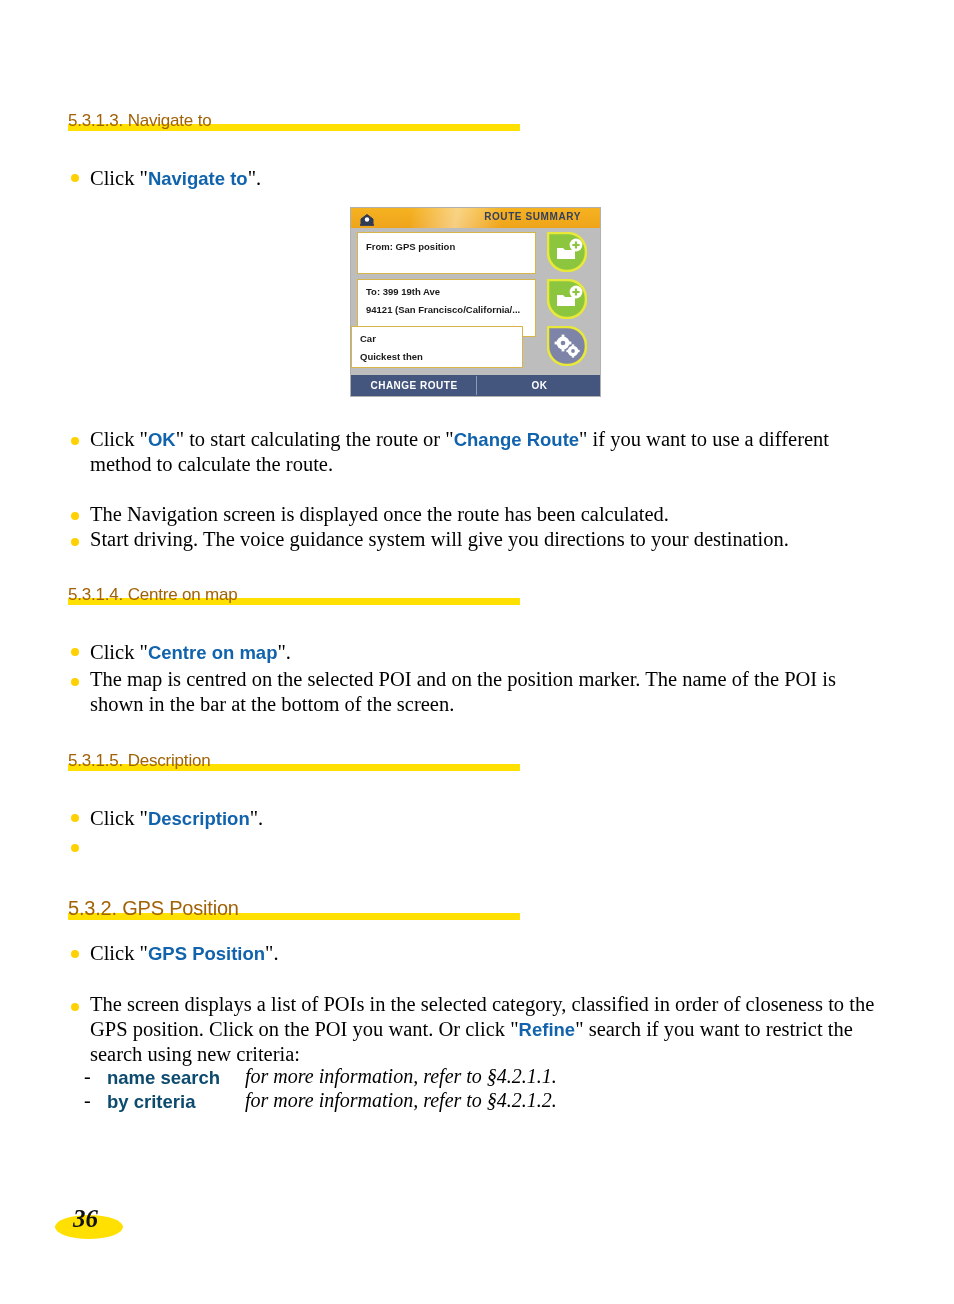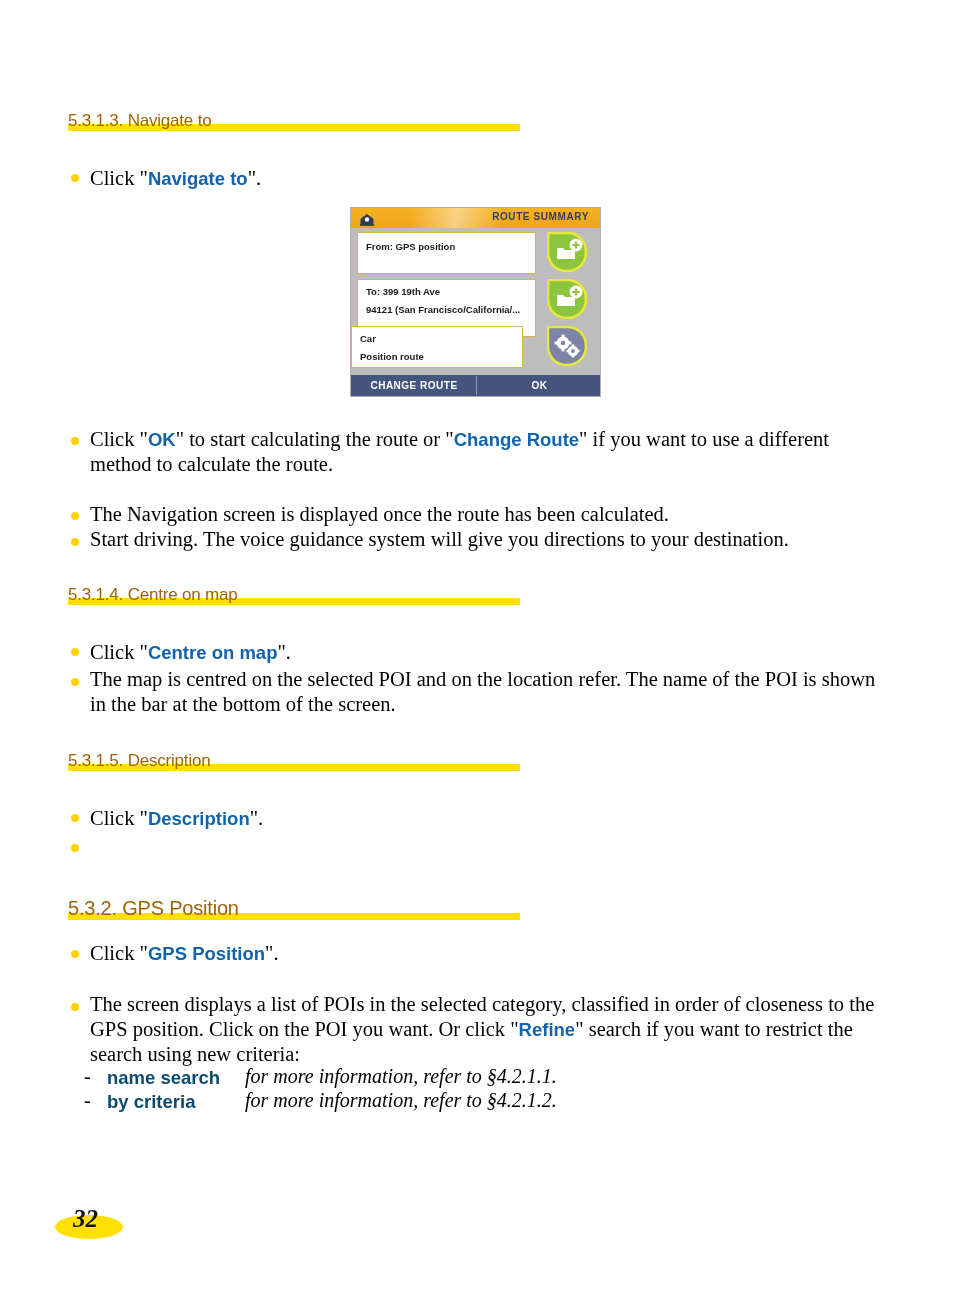--- a/index.html
+++ b/index.html
@@ -141,21 +141,21 @@
     background: linear-gradient(180deg,#F5B221 0%, #EFA41A 100%);
   }
   .dev-header-sheen {
     position: absolute;
     left: 60px; top: 0;
     width: 90px; height: 20px;
     background: linear-gradient(100deg, rgba(255,255,255,0.0) 0%, rgba(255,255,255,0.45) 50%, rgba(255,255,255,0.0) 100%);
   }
   .dev-title {
     position: absolute;
-    right: 13px;
+    right: 21px;
     top: 3px;
     font-size: 10px;
     font-weight: bold;
     letter-spacing: 0.6px;
     color: #33405E;
   }
   .dev-homeicon {
     position: absolute;
     left: 8px;
     top: 4px;
@@ -272,21 +272,21 @@
         <svg width="40" height="40" viewBox="0 0 40 40">
           <path d="M20 1 C31 1 39 9 39 20 C39 31 31 39 20 39 C9 39 1 31 1 20 L1 1 Z" fill="#8CC63F" stroke="#E8E83A" stroke-width="2.6"></path>
           <path d="M10 16 L16 16 L18 18 L28 18 L28 27 L10 27 Z" fill="#ffffff"></path>
           <circle cx="29" cy="13" r="6.4" fill="#ffffff"></circle>
           <path d="M29 9.4 L29 16.6 M25.4 13 L32.6 13" stroke="#8CC63F" stroke-width="2.2"></path>
         </svg>
       </div>
 
       <div class="dev-field" style="left:0; top:98px; width:172px; height:42px;">
         <div class="dev-field-line" style="top:6px;">Car</div>
-        <div class="dev-field-line" style="top:24px;">Position route</div>
+        <div class="dev-field-line" style="top:24px;">Quickest then</div>
       </div>
       <div class="dev-icon" style="left:196px; top:98px;">
         <svg width="40" height="40" viewBox="0 0 40 40">
           <path d="M20 1 C31 1 39 9 39 20 C39 31 31 39 20 39 C9 39 1 31 1 20 L1 1 Z" fill="#7E84A8" stroke="#E8E83A" stroke-width="2.6"></path>
           <g fill="#ffffff">
             <circle cx="16" cy="17" r="6.5"></circle>
             <rect x="14.6" y="8.6" width="2.8" height="4"></rect>
             <rect x="14.6" y="21.4" width="2.8" height="4"></rect>
             <rect x="7.6" y="15.6" width="4" height="2.8"></rect>
             <rect x="20.4" y="15.6" width="4" height="2.8"></rect>
@@ -331,21 +331,21 @@
     <span class="htext">5.3.1.4. Centre on map</span>
   </div>
 
   <div class="bullet" style="left:71px; top:648px;"></div>
   <div class="para" style="left:90px; top:640px; width:840px;">
     <span>Click "</span><span class="kw">Centre on map</span><span>".</span>
   </div>
 
   <div class="bullet" style="left:71px; top:678px;"></div>
   <div class="para" style="left:90px; top:667px; width:800px;">
-    <span>The map is centred on the selected POI and on the location refer. The name of the POI is shown in the bar at the bottom of the screen.</span>
+    <span>The map is centred on the selected POI and on the position marker. The name of the POI is shown in the bar at the bottom of the screen.</span>
   </div>
 
   <div class="hrule" style="left:68px; top:764px; width:452px; height:7px;"></div>
   <div class="heading h3" style="left:68px; top:751px;">
     <span class="htext">5.3.1.5. Description</span>
   </div>
 
   <div class="bullet" style="left:71px; top:814px;"></div>
   <div class="para" style="left:90px; top:806px; width:840px;">
     <span>Click "</span><span class="kw">Description</span><span>".</span>
@@ -371,16 +371,16 @@
   <div class="dash" style="left:84px; top:1065px;">-</div>
   <div class="subkw" style="left:107px; top:1067px;">name search</div>
   <div class="subref" style="left:245px; top:1065px;">for more information, refer to §4.2.1.1.</div>
 
   <div class="dash" style="left:84px; top:1089px;">-</div>
   <div class="subkw" style="left:107px; top:1091px;">by criteria</div>
   <div class="subref" style="left:245px; top:1089px;">for more information, refer to §4.2.1.2.</div>
 
   <div class="pagenum-wrap">
     <div class="pagenum-ellipse"></div>
-    <div class="pagenum-text">32</div>
+    <div class="pagenum-text">36</div>
   </div>
 
 </div>
 
 </body></html>

